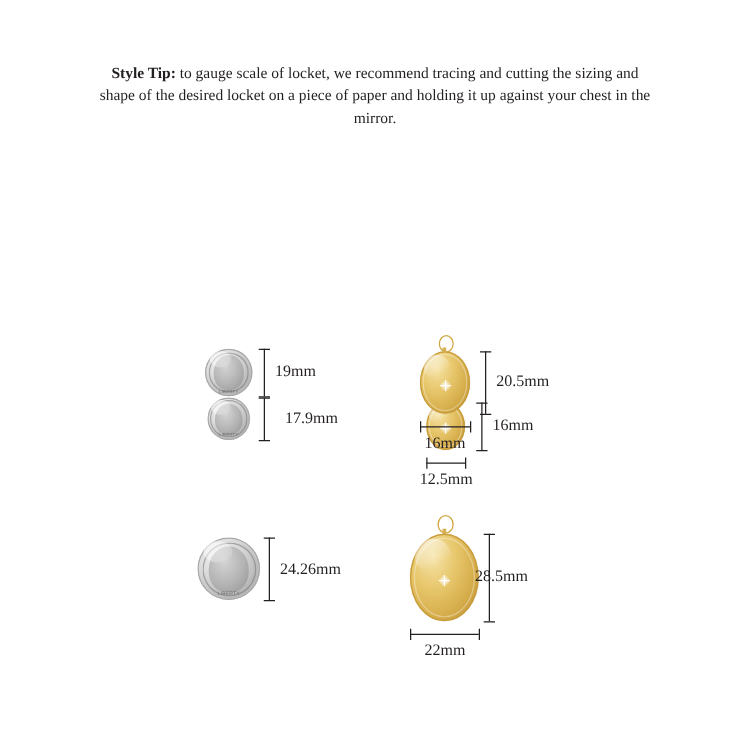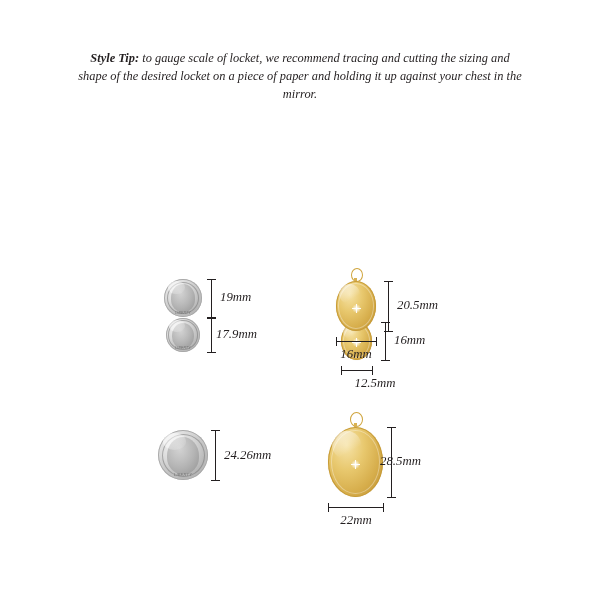--- a/index.html
+++ b/index.html
@@ -12,21 +12,20 @@
     background: #ffffff;
     font-family: "Liberation Serif", serif;
     color: #1a1a1a;
     position: relative;
     overflow: hidden;
   }
   .page {
     position: relative;
     width: 508px;
     height: 600px;
-    font-style: italic;
   }
 
   
   .tip {
     position: absolute;
     left: 78px;
     top: 50px;
     width: 444px;
     text-align: center;
     font-size: 12.4px;
@@ -214,42 +213,42 @@
       <div class="coin" style="left:166px; top:166px; width:34px; height:34px;">
         <div class="rim"></div>
         <div class="face"></div>
         <div class="shine"></div>
         <div class="txt">LIBERTY</div>
       </div>
 
       <div class="vline" style="left:211px; top:166px; height:34px;"></div>
       <div class="vcap" style="left:207px; top:166px;"></div>
       <div class="vcap" style="left:207px; top:200px;"></div>
-      <div class="dim-label" style="left:216px; top:175px;">17.9mm</div>
+      <div class="dim-label" style="left:228px; top:175px;">17.9mm</div>
     </div>
 
     <div class="locket-group">
 
       <div class="bail" style="left:352px; top:158px; width:9px; height:11px;"></div>
       <div class="bail-bar" style="left:355px; top:167px; width:3px; height:5px;"></div>
       <div class="locket" style="left:341px; top:170px; width:31px; height:38px;">
         <div class="edge"></div>
         <div class="gloss"></div>
         <div class="star"></div>
       </div>
 
       <div class="vline" style="left:385px; top:170px; height:38px;"></div>
       <div class="vcap" style="left:381px; top:170px;"></div>
       <div class="vcap" style="left:381px; top:208px;"></div>
       <div class="dim-label" style="left:394px; top:181px;">16mm</div>
 
       <div class="hline" style="left:341px; top:218px; width:31px;"></div>
       <div class="hcap" style="left:341px; top:214px;"></div>
       <div class="hcap" style="left:372px; top:214px;"></div>
-      <div class="dim-label below" style="left:348px; top:224px; width:54px;">12.5mm</div>
+      <div class="dim-label below" style="left:330px; top:224px; width:54px;">12.5mm</div>
     </div>
   </div>
 
   <div class="row row-2">
 
     <div class="coin-group">
       <div class="coin" style="left:164px; top:17px; width:38px; height:38px;">
         <div class="rim"></div>
         <div class="face"></div>
         <div class="shine"></div>

